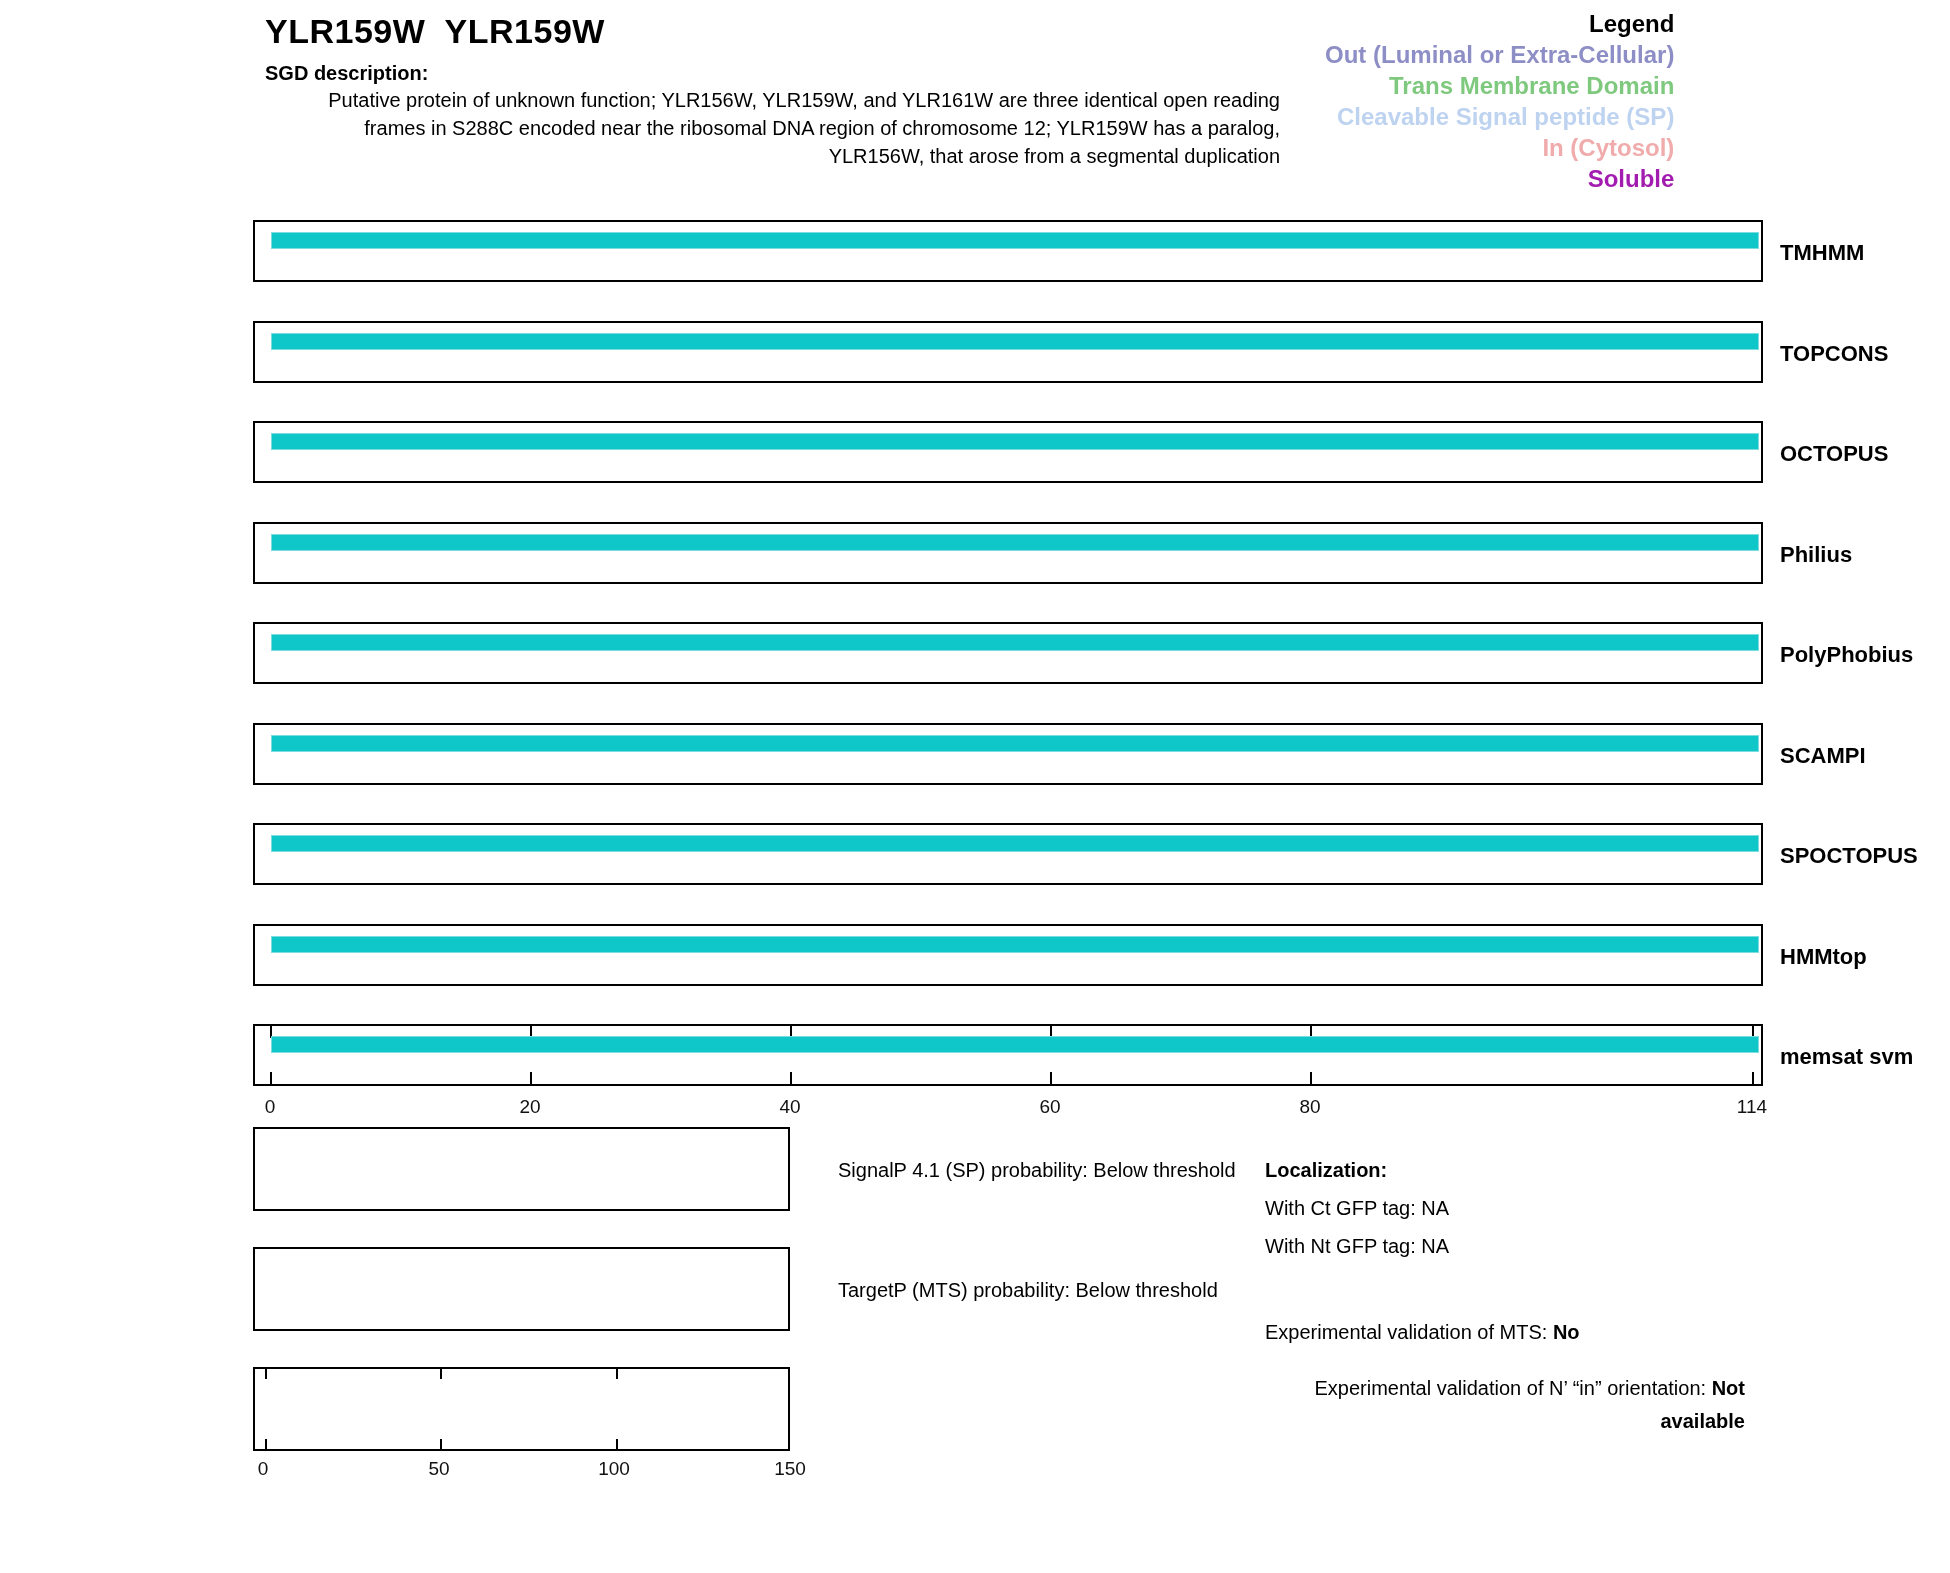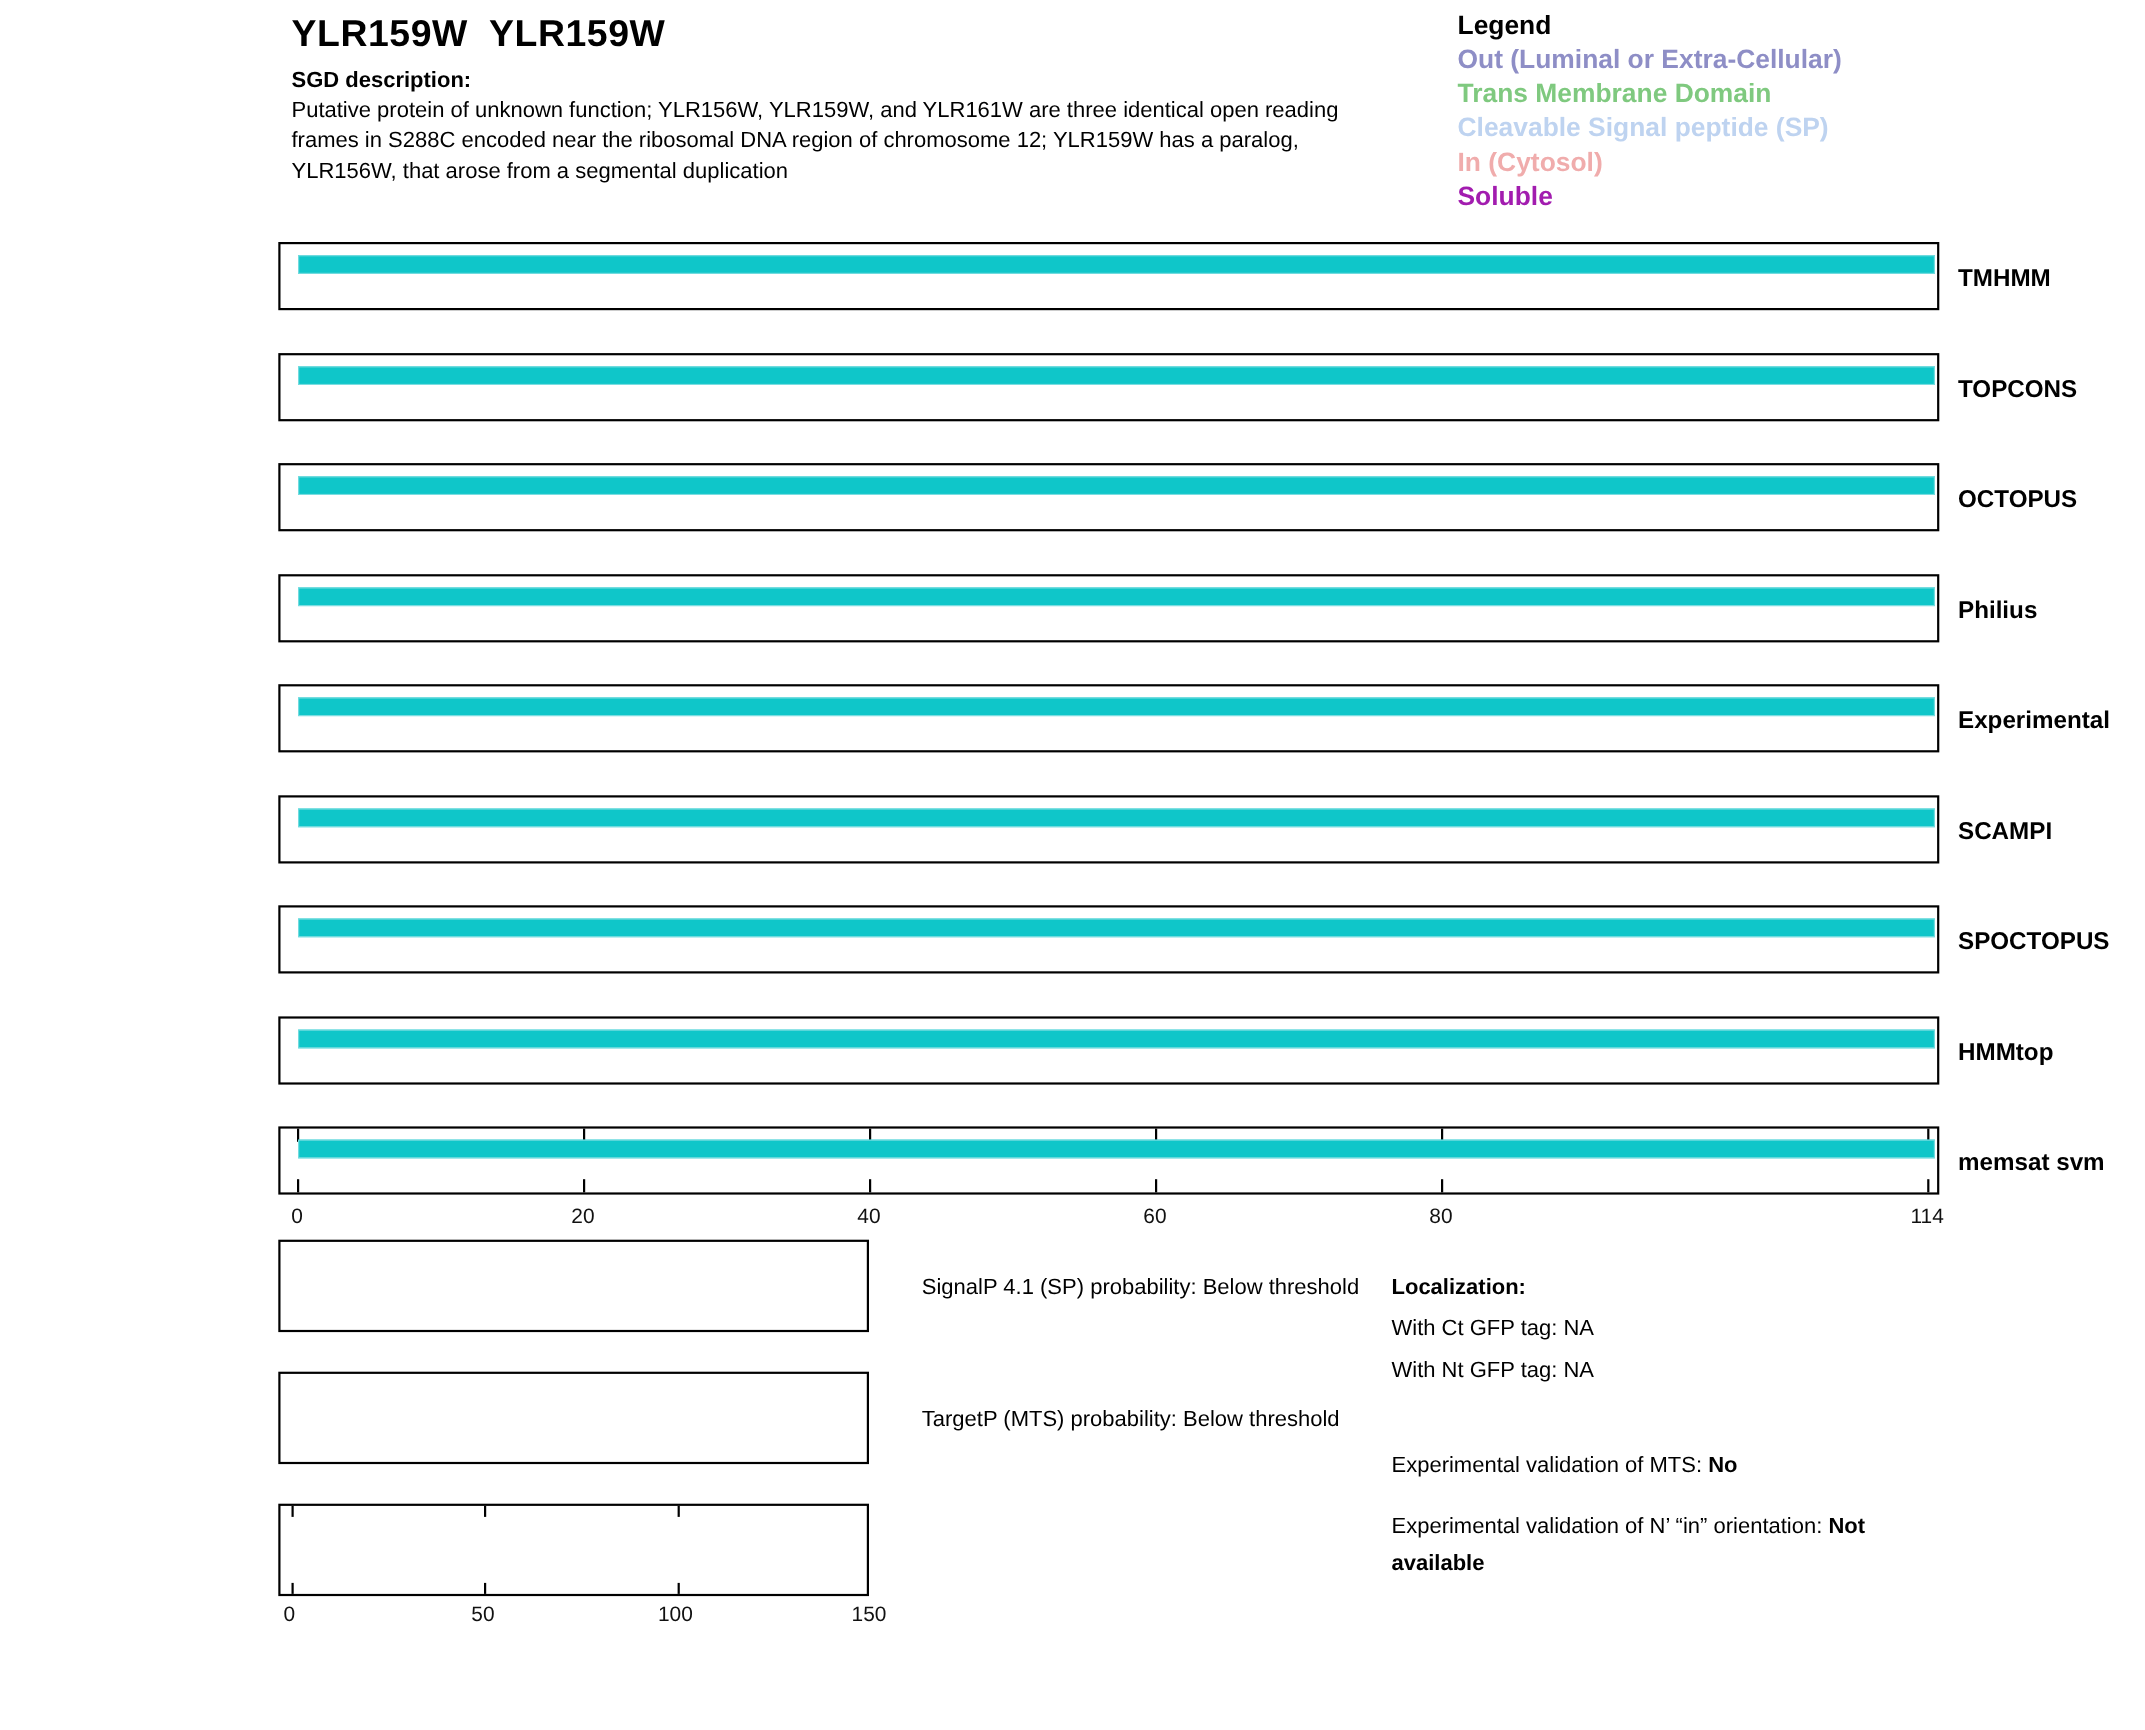--- a/index.html
+++ b/index.html
@@ -1,17 +1,17 @@
 <!DOCTYPE html>
 <html><head>
 <meta charset="utf-8">
 <style>
   html,body{margin:0;padding:0;background:#ffffff;}
   body{font-family:"Liberation Sans","DejaVu Sans",sans-serif;color:#000;}
-  .page{position:relative;width:1950px;height:1573px;background:#fff;overflow:hidden;}
+  .page{position:relative;width:1950px;height:1573px;background:#fff;overflow:hidden;text-align:right;}
 
   
   .title{position:absolute;left:265px;top:12px;font-size:34px;font-weight:bold;white-space:pre;letter-spacing:.5px;}
   .sgd-label{position:absolute;left:265px;top:62px;font-size:20px;font-weight:bold;}
   .desc{position:absolute;left:265px;top:86px;width:1015px;font-size:20px;line-height:28px;}
 
   
   .legend{position:absolute;left:1325px;top:8px;}
   .legend-heading{font-size:24px;font-weight:bold;line-height:31px;}
   .legend-item{font-size:24px;font-weight:bold;line-height:31px;}
@@ -68,21 +68,21 @@
   <div class="tlabel" style="top:441px">OCTOPUS</div>
 
   <div class="box" style="top:522px">
     <div class="bar"></div>
   </div>
   <div class="tlabel" style="top:542px">Philius</div>
 
   <div class="box" style="top:622px">
     <div class="bar"></div>
   </div>
-  <div class="tlabel" style="top:642px">Experimental</div>
+  <div class="tlabel" style="top:642px">PolyPhobius</div>
 
   <div class="box" style="top:723px">
     <div class="bar"></div>
   </div>
   <div class="tlabel" style="top:743px">SCAMPI</div>
 
   <div class="box" style="top:823px">
     <div class="bar"></div>
   </div>
   <div class="tlabel" style="top:843px">SPOCTOPUS</div>

